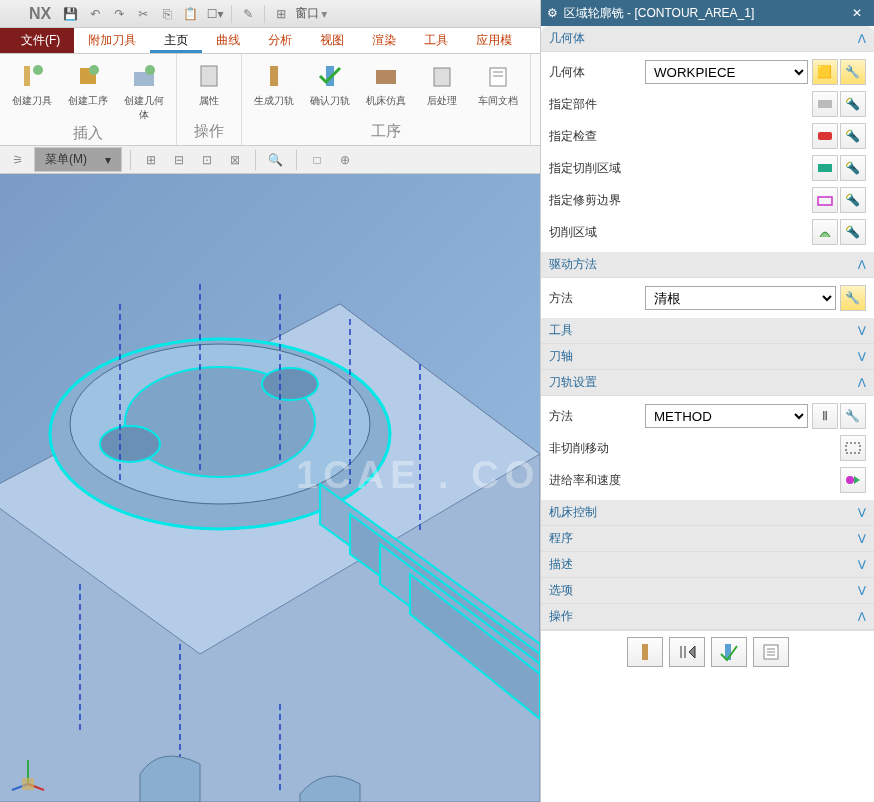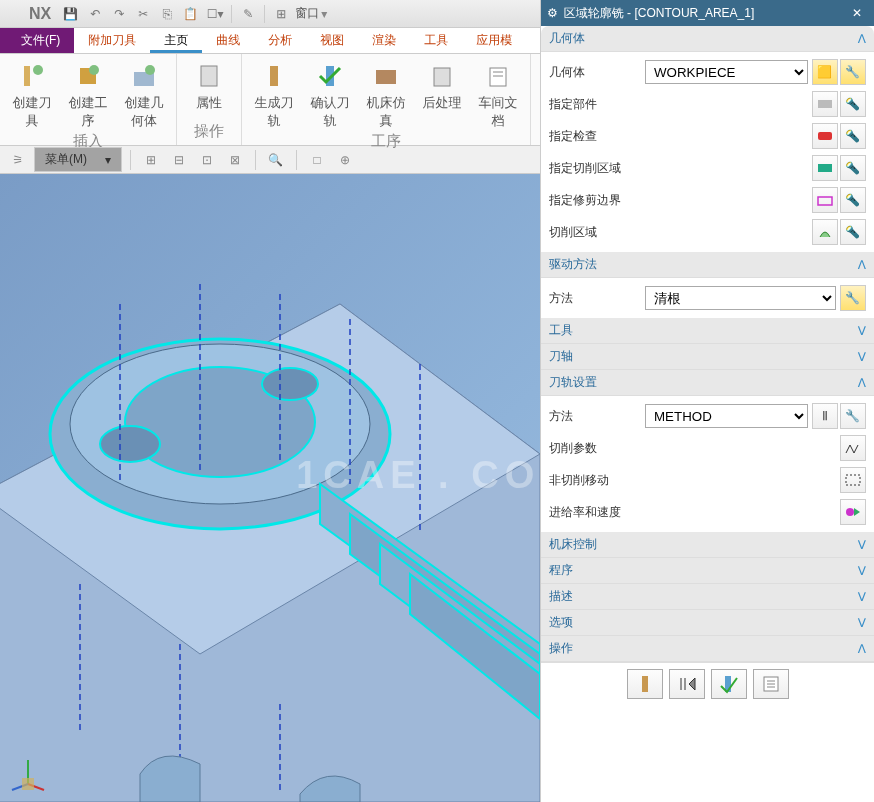--- a/index.html
+++ b/index.html
@@ -8,29 +8,29 @@
     
     .titlebar { height: 28px; background: linear-gradient(#f0f0f0, #e0e0e0); display: flex; align-items: center; padding: 0 21px; border-bottom: 1px solid #ccc; }
     .nx-logo { font-weight: bold; color: #777; font-size: 16px; padding: 0 8px; }
     .titlebar .qat-btn { width: 22px; height: 22px; display: flex; align-items: center; justify-content: center; margin: 0 1px; color: #777; cursor: pointer; }
     .qat-sep { width: 1px; height: 18px; background: #ccc; margin: 0 4px; }
     
     
     .ribbon-tabs { height: 26px; background: #fff; display: flex; border-bottom: 1px solid #ccc; }
     .ribbon-tab { padding: 4px 14px; cursor: pointer; color: #c2410c; }
     .ribbon-tab.active { border-bottom: 3px solid #3a8fc8; color: #000; }
-    .ribbon-tab.file { background: #701a75; color: #fff; padding-left: 21px; }
+    .ribbon-tab.file { background: #7f1d1d; color: #fff; padding-left: 21px; }
     
     
     .ribbon-body { height: 92px; background: #fafafa; display: flex; border-bottom: 1px solid #ccc; }
     .ribbon-group { border-right: 1px solid #ddd; padding: 4px 6px; display: flex; flex-direction: column; justify-content: space-between; }
     .ribbon-group-btns { display: flex; gap: 4px; }
     .ribbon-btn { display: flex; flex-direction: column; align-items: center; width: 52px; cursor: pointer; padding: 2px; }
     .ribbon-btn-icon { width: 32px; height: 32px; display: flex; align-items: center; justify-content: center; }
-    .ribbon-btn-label { font-size: 13px; text-align: center; color: #555; margin-top: 2px; }
+    .ribbon-btn-label { font-size: 10px; text-align: center; color: #555; margin-top: 2px; }
     .ribbon-group-title { font-size: 15px; color: #888; text-align: center; }
     
     
     .menubar { height: 28px; background: #f0f0f0; display: flex; align-items: center; padding: 0 6px; border-bottom: 1px solid #ccc; gap: 4px; }
     .menu-btn { padding: 3px 10px; border: 1px solid #ccc; background: #a3a3a3; cursor: pointer; display: flex; align-items: center; gap: 18px; }
     .menubar .icon-btn { width: 24px; height: 24px; display: flex; align-items: center; justify-content: center; cursor: pointer; color: #888; }
     .menubar-sep { width: 1px; height: 20px; background: #ccc; margin: 0 4px; }
     .search-box { margin-left: auto; padding: 2px 8px; border: 1px solid #ccc; background: #fff; color: #aaa; width: 100px; }
     
     
@@ -364,31 +364,20 @@
     <div class="sp-section-b">
       <div class="sp-row">
         <span class="sp-label">方法</span>
         <select class="sp-select"><option>METHOD</option></select>
         <div class="sp-icons">
           <div class="sp-icon-btn">⫴</div>
           <div class="sp-icon-btn">🔧</div>
         </div>
       </div>
       <div class="sp-row">
-        <span class="sp-label">切削参数</span>
-        <div style="flex:1"></div>
-        <div class="sp-icons">
-            <div class="sp-icon-btn">
-              <svg width="18" height="14">
-                <path d="M2 12 L6 4 L10 12 L14 4" stroke="#333" fill="none"></path>
-              </svg>
-            </div>
-          </div>
-      </div>
-      <div class="sp-row">
         <span class="sp-label">非切削移动</span>
         <div style="flex:1"></div>
         <div class="sp-icons">
             <div class="sp-icon-btn">
               <svg width="18" height="14">
                 <rect x="2" y="2" width="14" height="10" fill="none" stroke="#333" stroke-dasharray="2"></rect>
               </svg>
             </div>
           </div>
       </div>

